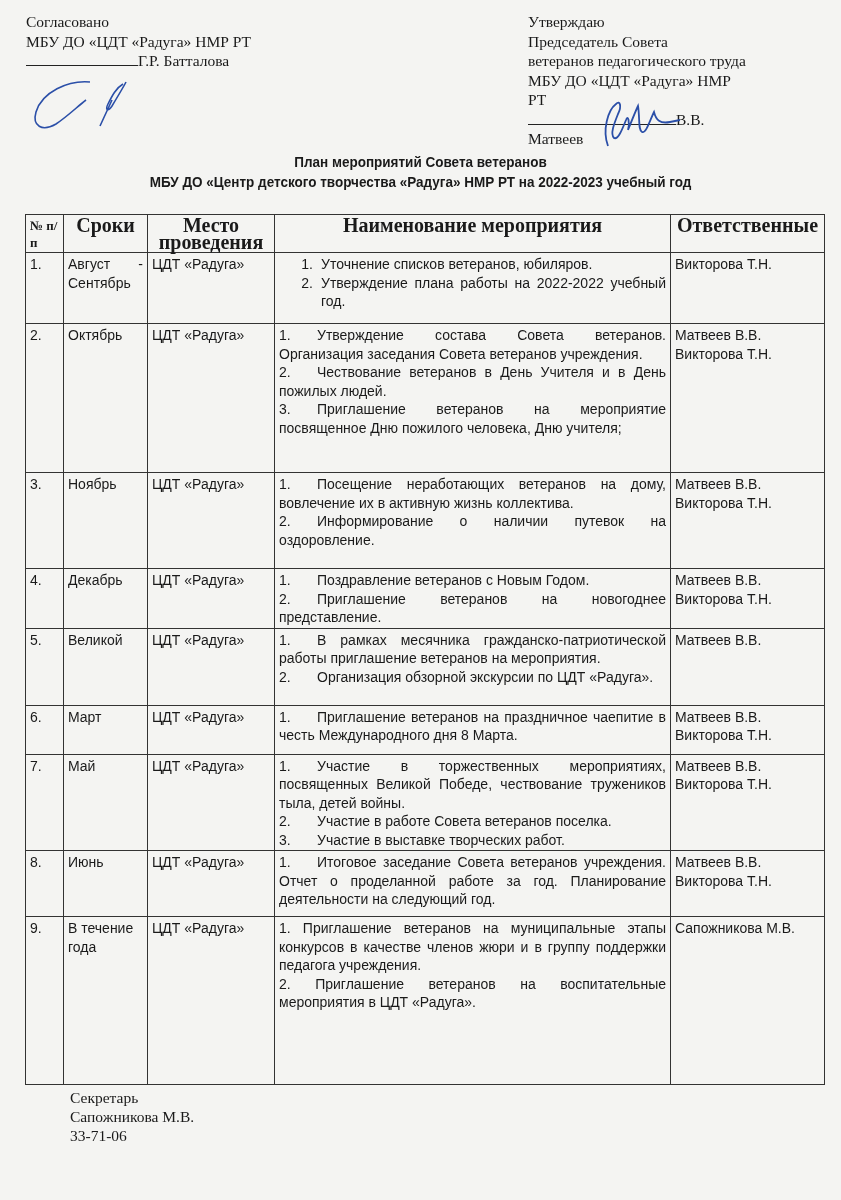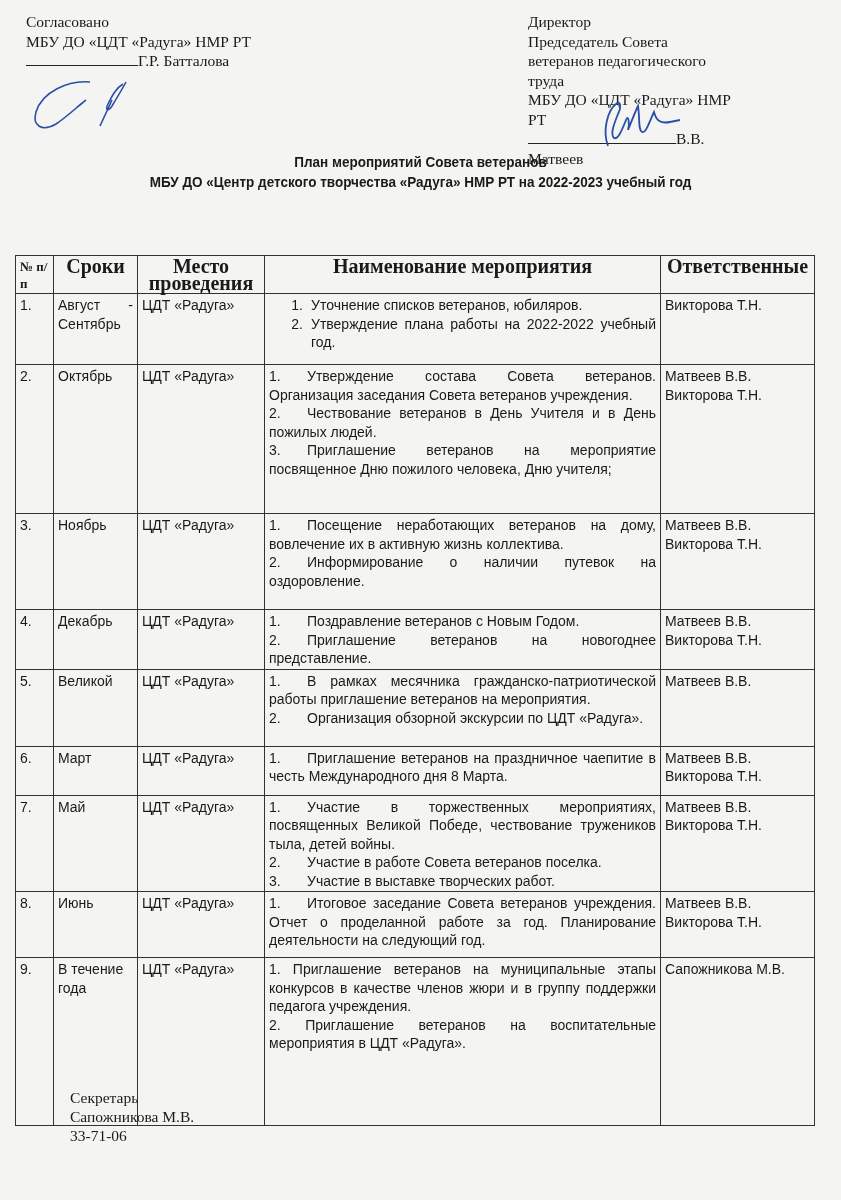--- a/index.html
+++ b/index.html
@@ -3,32 +3,32 @@
 <meta charset="utf-8">
 <style>
   html, body { margin: 0; padding: 0; }
   body {
     width: 841px; height: 1200px; overflow: hidden;
     background: #f4f4f2;
     font-family: "Liberation Serif", serif;
     color: #1a1a1a;
     position: relative;
   }
-  .page { position: absolute; left: 0; top: 0; width: 732px; height: 1200px; }
+  .page { position: absolute; left: 0; top: 0; width: 732px; height: 1200px; padding-left: 20px; }
   .approve-left { position: absolute; left: 26px; top: 12px; font-size: 15.5px; line-height: 19.5px; }
   .approve-right { position: absolute; left: 528px; top: 12px; font-size: 15.5px; line-height: 19.5px; }
   .sig-line { display: inline-block; border-bottom: 1px solid #222; vertical-align: baseline; }
   .signature { position: absolute; pointer-events: none; }
   .title { position: absolute; left: 0; top: 152px; width: 841px; text-align: center;
     font-family: "Liberation Sans", sans-serif; font-weight: bold; font-size: 15px; line-height: 20px;
     transform: scaleX(0.9); transform-origin: center; }
   table.plan {
-    position: absolute; left: 15px; top: 214px;
+    position: absolute; left: 25px; top: 214px;
     width: 799px; border-collapse: collapse; table-layout: fixed;
-    font-family: "Liberation Sans", sans-serif; font-size: 14px; margin-top: 41px;
+    font-family: "Liberation Sans", sans-serif; font-size: 14px;
   }
   table.plan td, table.plan th {
     border: 1px solid #333; vertical-align: top; padding: 2px 4px 1px 4px;
     line-height: 18.5px;
   }
   table.plan th { font-weight: bold; font-size: 20px; line-height: 17px; font-family: "Liberation Serif", serif; }
   .just { text-align: justify; }
   .item { display: block; text-align: justify; }
   .item .n { display: inline-block; width: 38px; }
   .ol-item { display: flex; }
@@ -47,21 +47,21 @@
       <span class="sig-line" style="width:112px;"></span><span>Г.Р. Батталова</span>
     </div>
   </div>
 
   <svg class="signature" style="left:28px; top:78px;" width="110" height="60" viewBox="0 0 110 60">
     <path d="M62 4 C 40 2, 14 14, 8 34 C 4 48, 14 54, 28 46 C 40 38, 50 28, 58 22" fill="none" stroke="#2b4fa8" stroke-width="1.6"></path>
     <path d="M95 6 C 88 10, 84 18, 80 26 C 77 32, 80 34, 84 28 C 90 18, 96 8, 98 4 M84 22 L 72 48" fill="none" stroke="#2b4fa8" stroke-width="1.6"></path>
   </svg>
 
   <div class="approve-right">
-    <div>Директор</div>
+    <div>Утверждаю</div>
     <div>Председатель Совета</div>
     <div>ветеранов педагогического труда</div>
     <div>МБУ ДО «ЦДТ «Радуга» НМР РТ</div>
     <div>
       <span class="sig-line" style="width:148px;"></span><span>В.В. Матвеев</span>
     </div>
   </div>
 
   <svg class="signature" style="left:580px; top:90px;" width="110" height="62" viewBox="0 0 110 62">
     <path d="M28 56 C 22 40, 28 20, 36 14 C 40 10, 42 16, 38 24 C 34 34, 30 44, 34 48 C 38 50, 42 40, 46 30 C 48 24, 50 32, 48 40 C 52 30, 56 20, 58 16 C 60 28, 58 40, 62 42 C 66 44, 70 30, 74 22 C 76 30, 80 34, 90 32 L 100 30" fill="none" stroke="#2b4fa8" stroke-width="1.8"></path>

